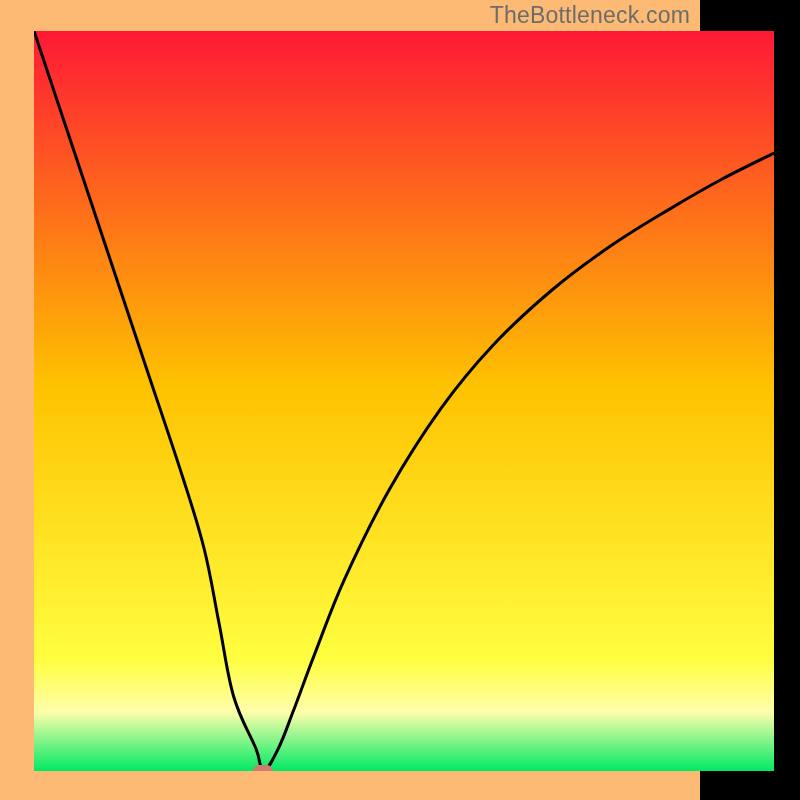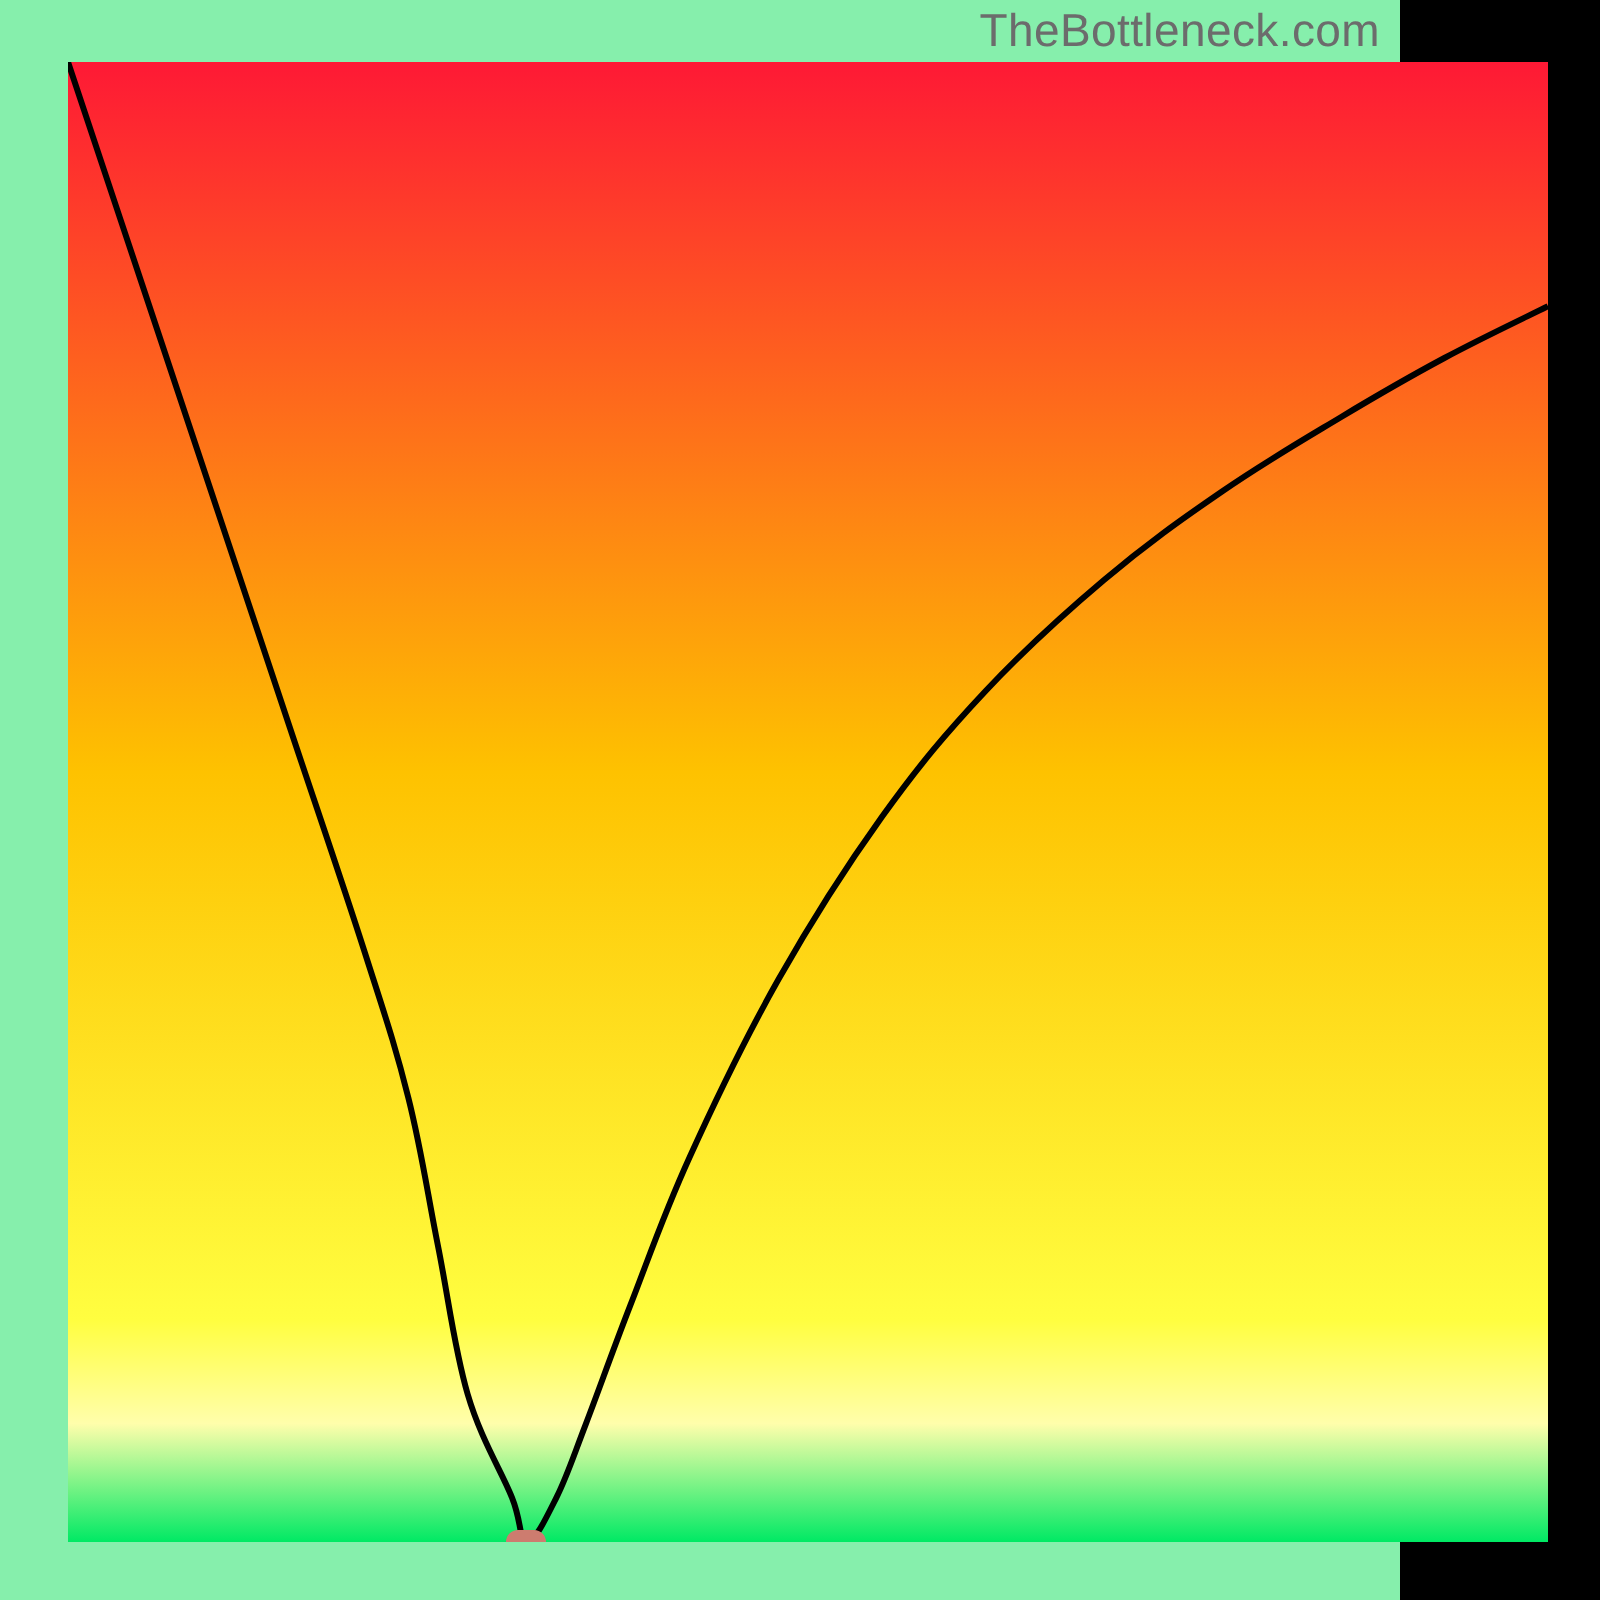--- a/index.html
+++ b/index.html
@@ -1,20 +1,20 @@
 <!DOCTYPE html>
 <html><head>
 <meta charset="utf-8">
 <style>
   * { margin: 0; padding: 0; box-sizing: border-box; }
   html, body { width: 800px; height: 800px; overflow: hidden; background: #000; }
   .outer {
     width: 700px;
     height: 800px;
-    background: #86efac;
+    background: #fdba74;
     position: relative;
   }
   .watermark {
     position: absolute;
     top: 2px;
     right: 10px;
     font-family: Arial, Helvetica, sans-serif;
     font-size: 23px;
     color: #6c6c6c;
     font-weight: 500;

